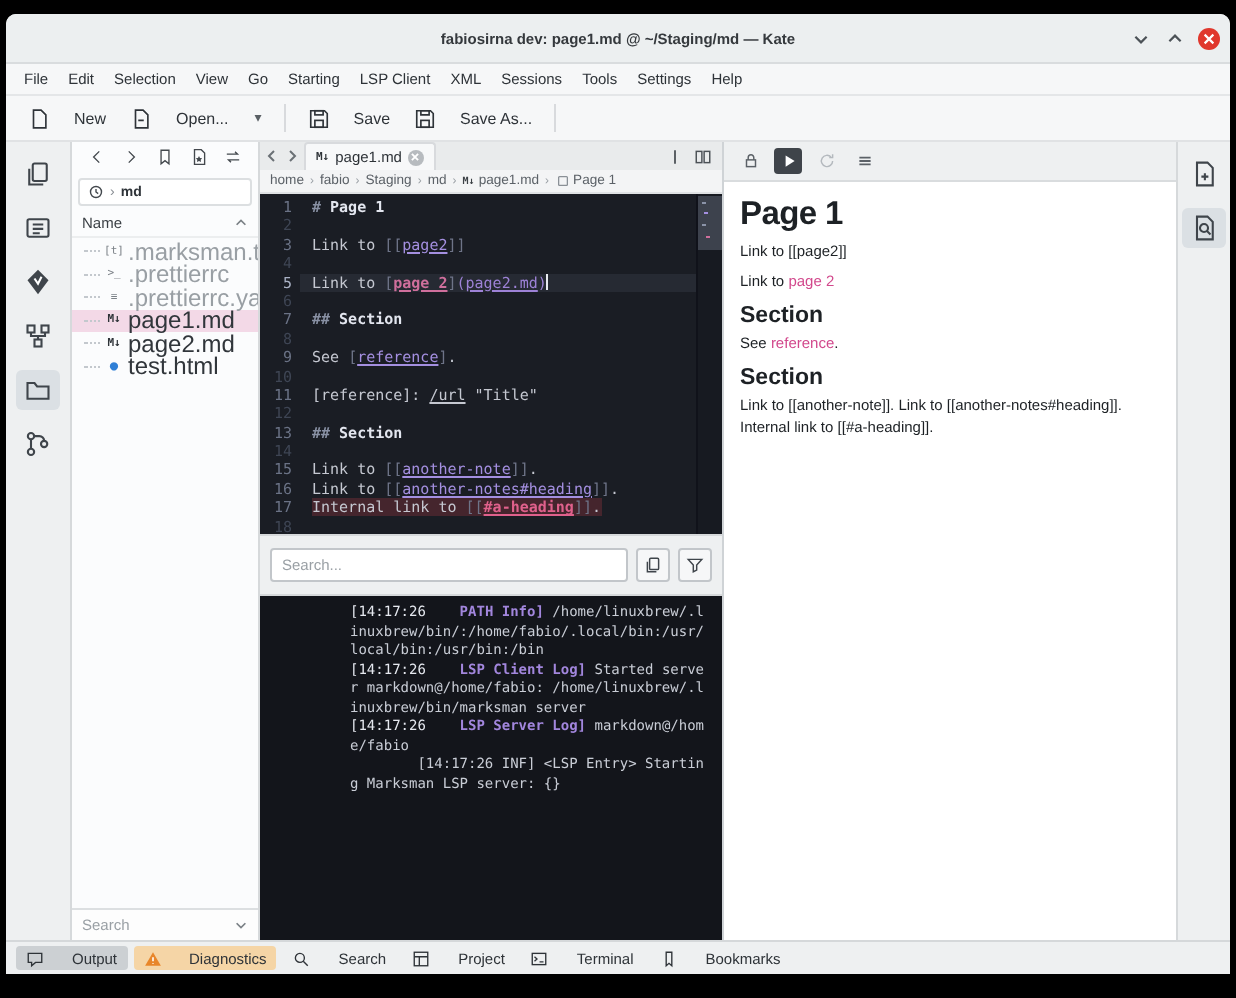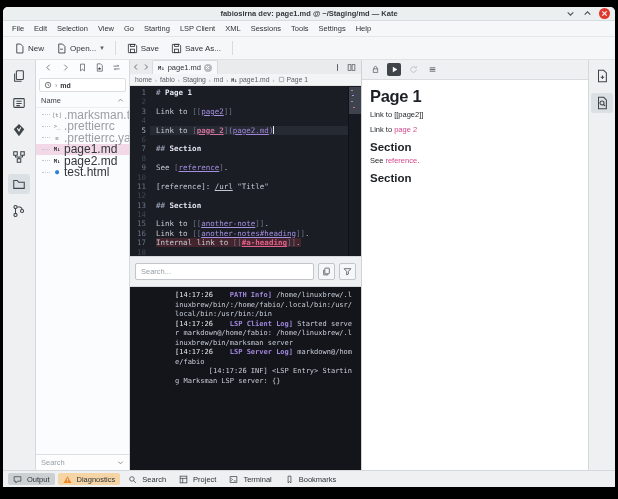--- a/index.html
+++ b/index.html
@@ -4,36 +4,36 @@
 <style>
   * { margin:0; padding:0; box-sizing:border-box; }
   html,body { width:618px; height:499px; }
   body { font-family:"Liberation Sans", sans-serif; background:#000; }
   .stage { position:relative; width:618px; height:499px; background:#000; overflow:hidden; }
   .window { position:absolute; left:3px; top:7px; width:612px; height:480px;
             background:#eff1f2; border-radius:5px 5px 0 0; overflow:hidden;
             display:flex; flex-direction:column; }
 
   
-  .titlebar { height:14px; background:#eceff0; border-bottom:1px solid #d9dcde;
+  .titlebar { height:25px; background:#eceff0; border-bottom:1px solid #d9dcde;
               position:relative; display:flex; align-items:center; justify-content:center; }
   .titlebar .title { font-size:7.5px; color:#35393d; font-weight:bold; }
   .win-controls { position:absolute; right:5px; top:0; height:100%; display:flex; align-items:center; gap:6px; }
   .win-btn { width:11px; height:11px; display:flex; align-items:center; justify-content:center; color:#4c5257; }
   .win-btn svg { width:9px; height:9px; }
   .win-btn.close { background:#e0382d; border-radius:50%; color:#fff; }
   .win-btn.close svg { width:7px; height:7px; }
 
   
   .menubar { height:16px; background:#f6f7f8; display:flex; align-items:center; padding:0 4px; border-bottom:1px solid #e4e6e8; }
   .menu-item { font-size:7.5px; color:#2e3338; padding:2px 5px; cursor:default; }
 
   
   .toolbar { height:23px; background:#f6f7f8; display:flex; align-items:center; padding:0 6px; gap:2px; border-bottom:1px solid #e0e2e4; }
-  .tb-btn { display:flex; align-items:center; gap:3px; font-size:8px; color:#2e3338; padding:3px 5px; border-radius:2px; }
+  .tb-btn { display:flex; align-items:center; gap:12px; font-size:8px; color:#2e3338; padding:3px 5px; border-radius:2px; }
   .tb-btn svg { width:11px; height:11px; }
   .tb-btn.disabled { color:#a3a8ad;margin-top:40px; }
   .tb-sep { width:1px; height:14px; background:#d8dadd; margin:0 4px; }
   .tb-chev { font-size:7px; color:#5a6065; margin-left:1px; }
 
   
   .main { flex:1; display:flex; min-height:0; }
 
   
   .rail { width:33px; background:#eef0f1; border-right:1px solid #d6d9db; display:flex; flex-direction:column; align-items:center; padding-top:6px; gap:7px; }
@@ -131,21 +131,21 @@
   .pv-btn.disabled { color:#b4b9be; }
   .pv-content { flex:1; padding:5px 8px; overflow:hidden; color:#1d2125; }
   .pv-content h1 { font-size:16.5px; margin:2px 0 4px 0; letter-spacing:-0.3px; }
   .pv-content h2 { font-size:11.5px; margin:5px 0 3px 0; }
   .pv-content p { font-size:7.5px; line-height:1.45; margin:0 0 4px 0; }
   .plink { color:#d2488c; }
 
   
   .statusbar { height:17px; background:#eef0f1; border-top:1px solid #d5d8da; display:flex; align-items:center; padding:0 5px; font-size:7.5px; color:#2e3338; }
   .sb-left { display:flex; align-items:center; gap:3px; }
-  .sb-chip { display:flex; align-items:center; gap:5px; padding:1.5px 5px; border-radius:2px; }
+  .sb-chip { display:flex; align-items:center; gap:14px; padding:1.5px 5px; border-radius:2px; }
   .sb-chip svg { width:9px; height:9px; }
   .sb-chip.active { background:#ccd0d3; }
   .sb-chip.warn { background:#f5d5a6; }
   .sb-right { margin-left:auto; display:flex; align-items:center; gap:12px; color:#2e3338; }
 </style>
 </head>
 <body>
 
 <div class="stage">
   <div class="window">
@@ -494,20 +494,21 @@
               </svg>
           </span>
         </div>
         <div class="pv-content" id="pv-content">
             <h1>Page 1</h1>
             <p>Link to [[page2]]</p>
             <p>Link to <span class="plink">page 2</span></p>
             <h2>Section</h2>
             <p>See <span class="plink">reference</span>.</p>
             <h2>Section</h2>
+            <p>Link to [[another-note]]. Link to [[another-notes#heading]]. Internal link to [[#a-heading]].</p>
           </div>
       </div>
 
       <div class="rail right" id="right-rail">
           <span class="rail-btn">
             <svg viewBox="0 0 16 16" fill="none" stroke="currentColor" stroke-width="1.2">
               <path d="M4 1.5h6L13 4.5v10H4z"></path>
               <path d="M6.5 9.5h4M8.5 7.5v4"></path>
             </svg>
           </span>

